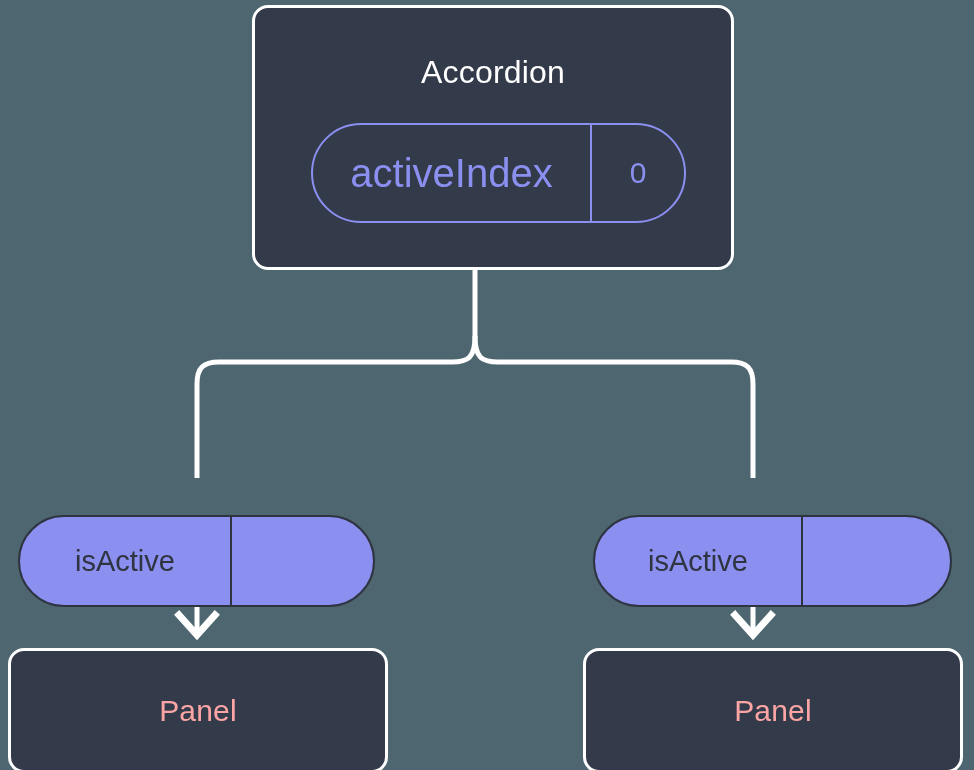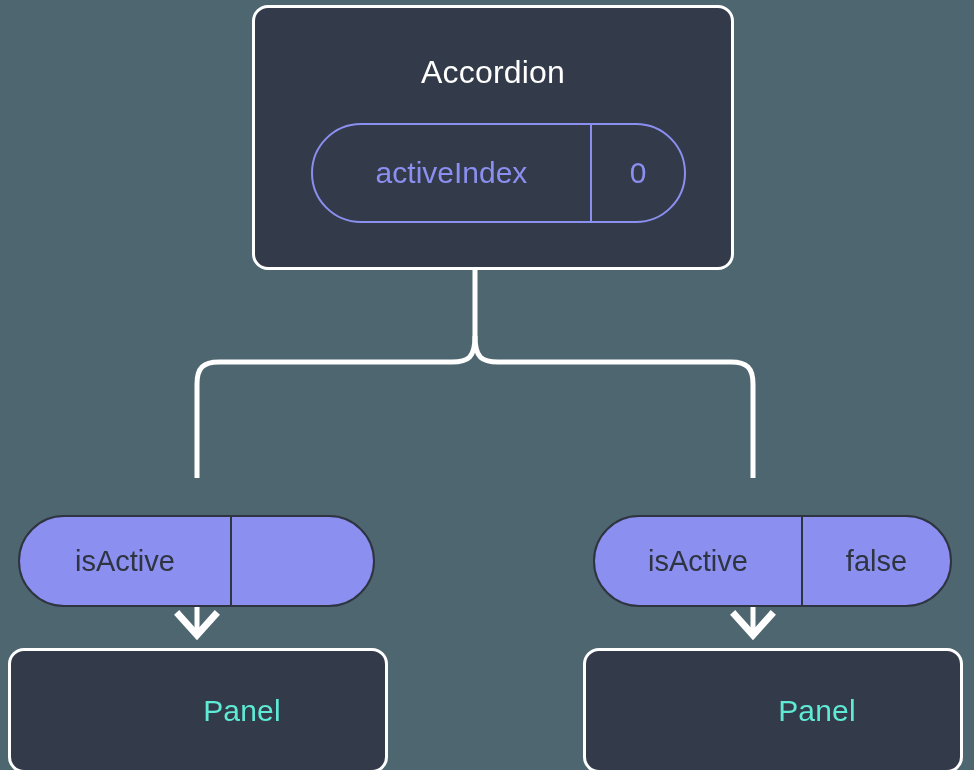--- a/index.html
+++ b/index.html
@@ -76,21 +76,21 @@
     display: flex;
     align-items: stretch;
     overflow: hidden;
   }
   .pill-outline .pill-key {
     flex: 0 0 279px;
     display: flex;
     align-items: center;
     justify-content: center;
     color: #8b8ff0;
-    font-size: 30px;
+    font-size: 40px;
     border-right: 2px solid #8b8ff0;
     box-sizing: border-box;
   }
   .pill-outline .pill-val {
     flex: 1 1 auto;
     display: flex;
     align-items: center;
     justify-content: center;
     color: #8b8ff0;
     font-size: 30px;
@@ -152,24 +152,23 @@
 
   .node-leaf-title {
     position: absolute;
     left: 0;
     top: 0;
     width: 100%;
     height: 100%;
     display: flex;
     align-items: center;
     justify-content: center;
-    color: #5eead4;
+    color: #fca5a5;
     font-size: 30px;
     letter-spacing: 0.2px;
-    padding-left: 44px;
   }
 </style>
 </head>
 <body>
 
 <div id="diagram">
 
   <svg id="connectors" viewBox="0 0 974 770" width="974" height="770" xmlns="http://www.w3.org/2000/svg">
     <g fill="none" stroke="#ffffff" stroke-width="5" stroke-linecap="butt" stroke-linejoin="round">
 
@@ -199,21 +198,20 @@
       <span class="pill-val">0</span>
     </div>
   </div>
 
   <div class="pill-filled" id="pill-left">
     <span class="pill-key">isActive</span>
   </div>
 
   <div class="pill-filled" id="pill-right">
     <span class="pill-key">isActive</span>
-    <span class="pill-val">false</span>
   </div>
 
   <div class="node-box node-leaf" id="panel-left">
     <div class="node-leaf-title">Panel</div>
   </div>
 
   <div class="node-box node-leaf" id="panel-right">
     <div class="node-leaf-title">Panel</div>
   </div>
 

